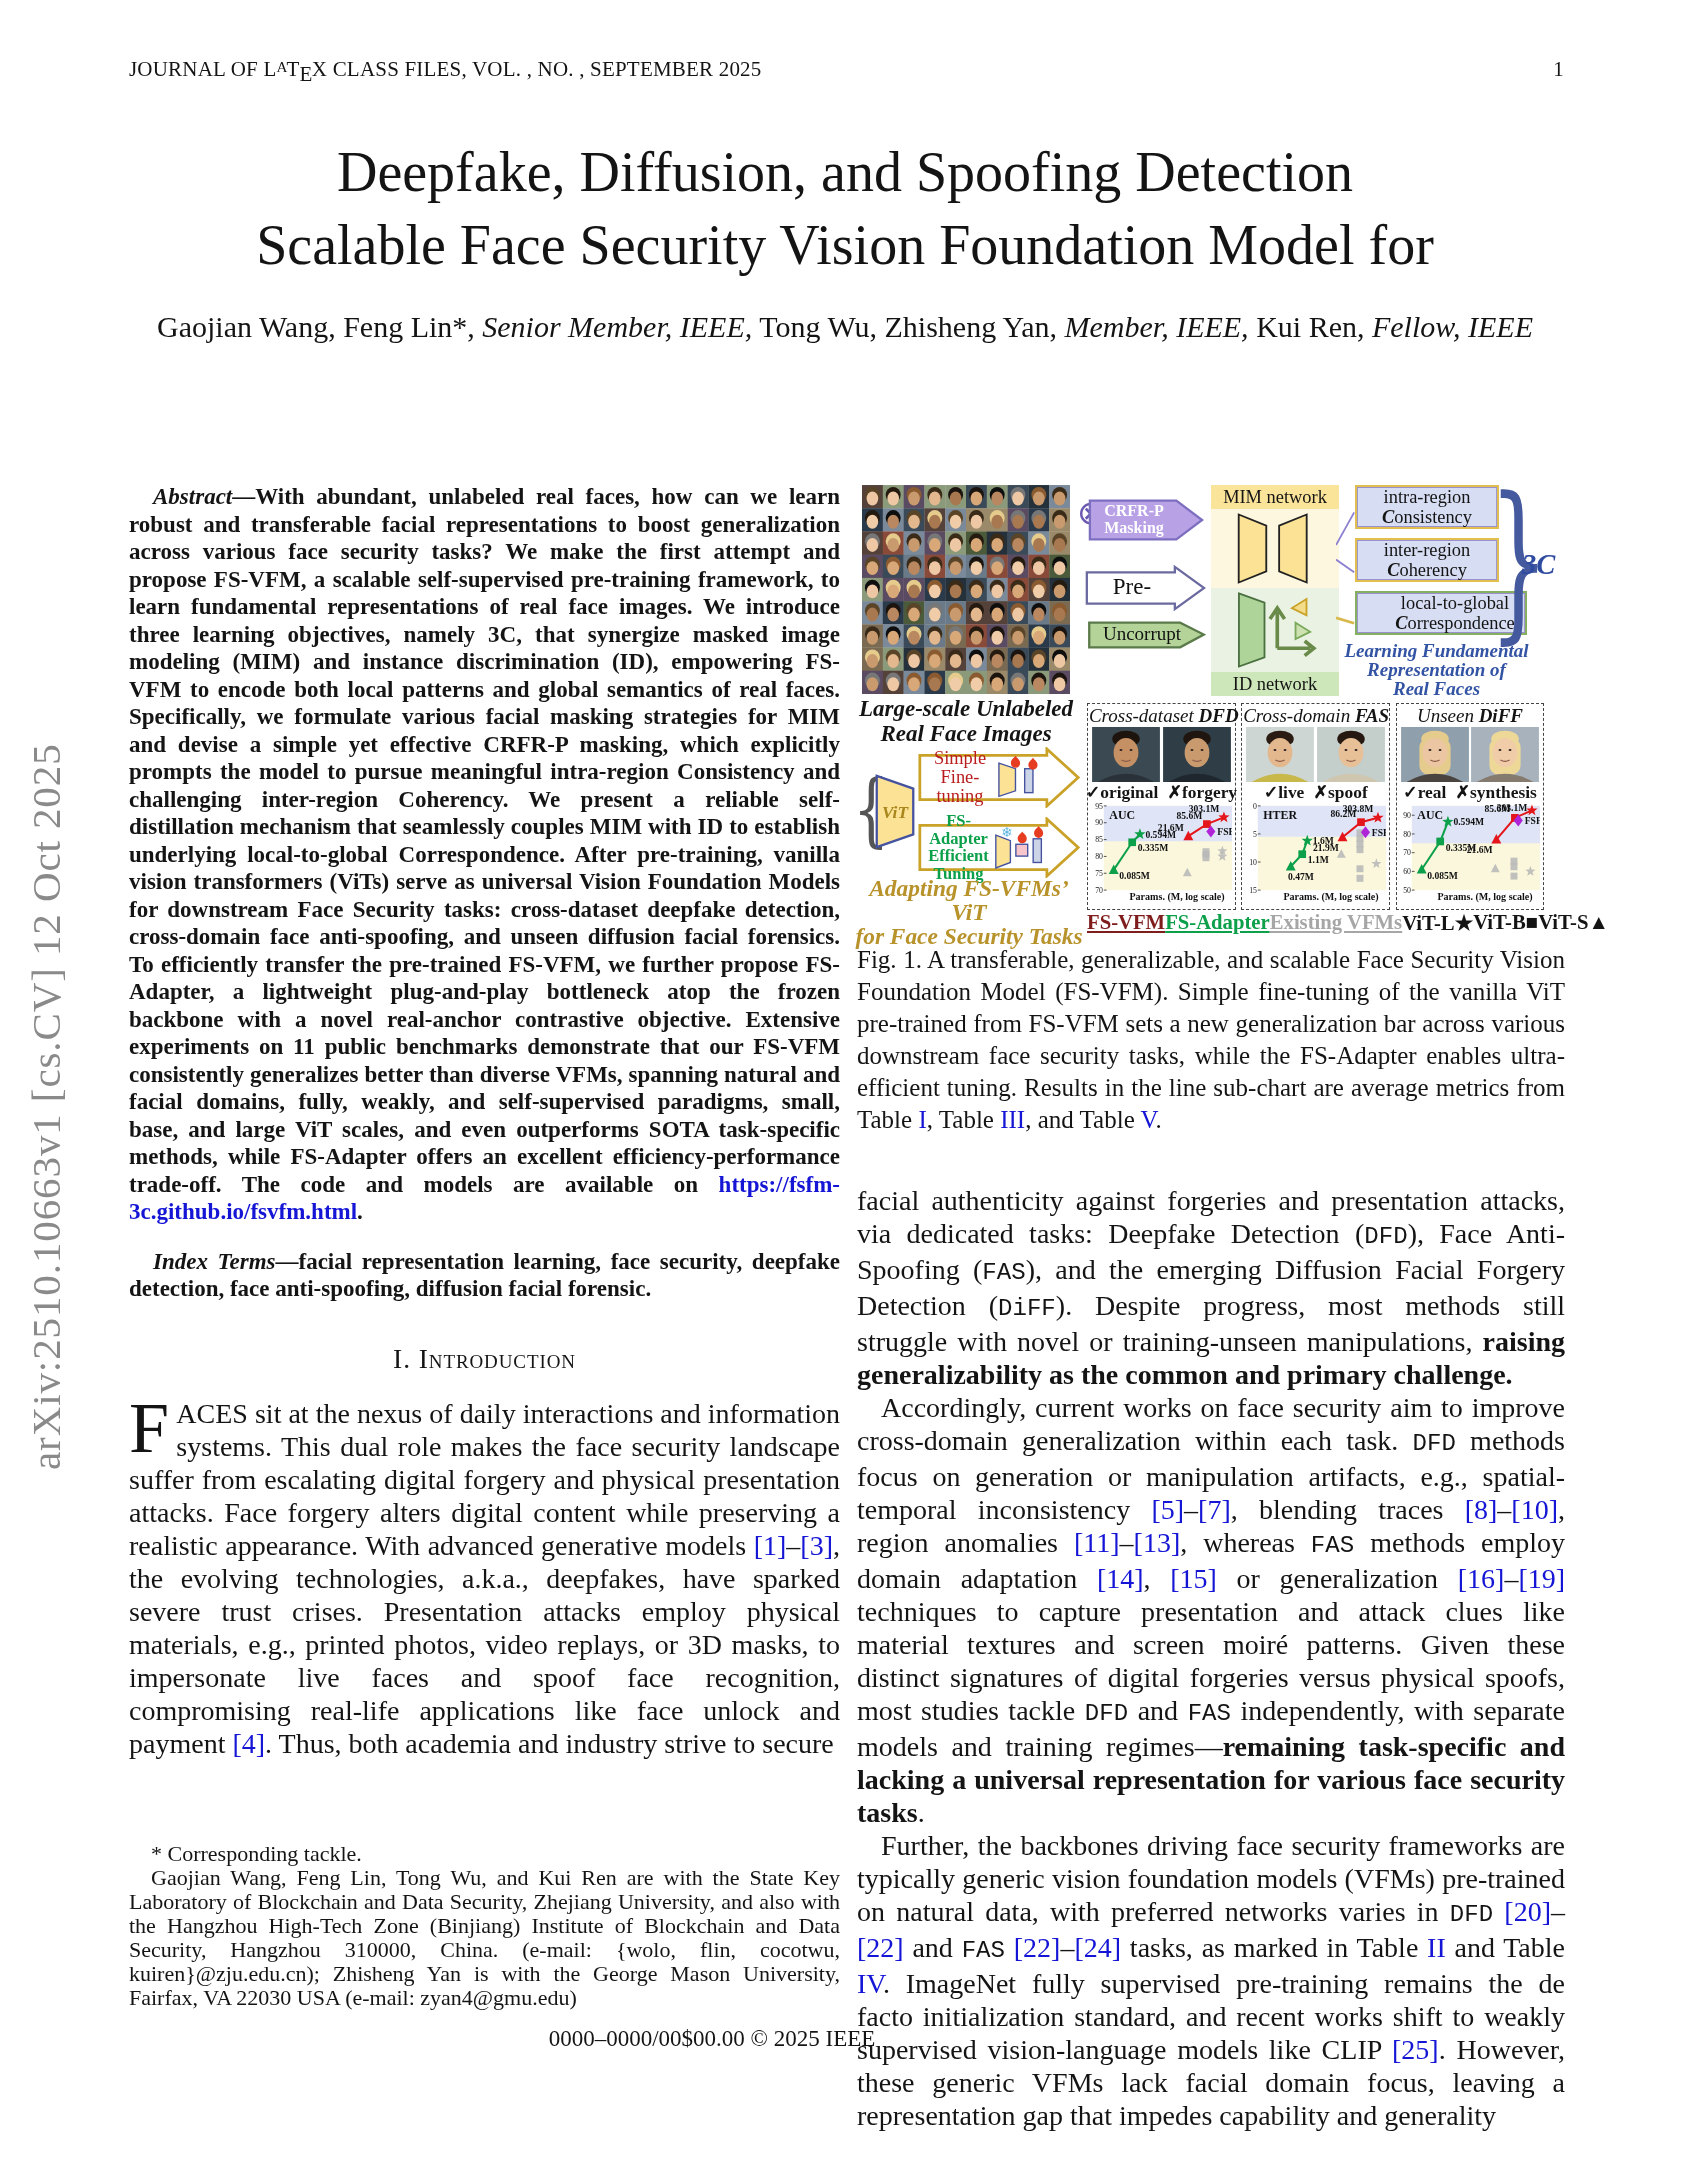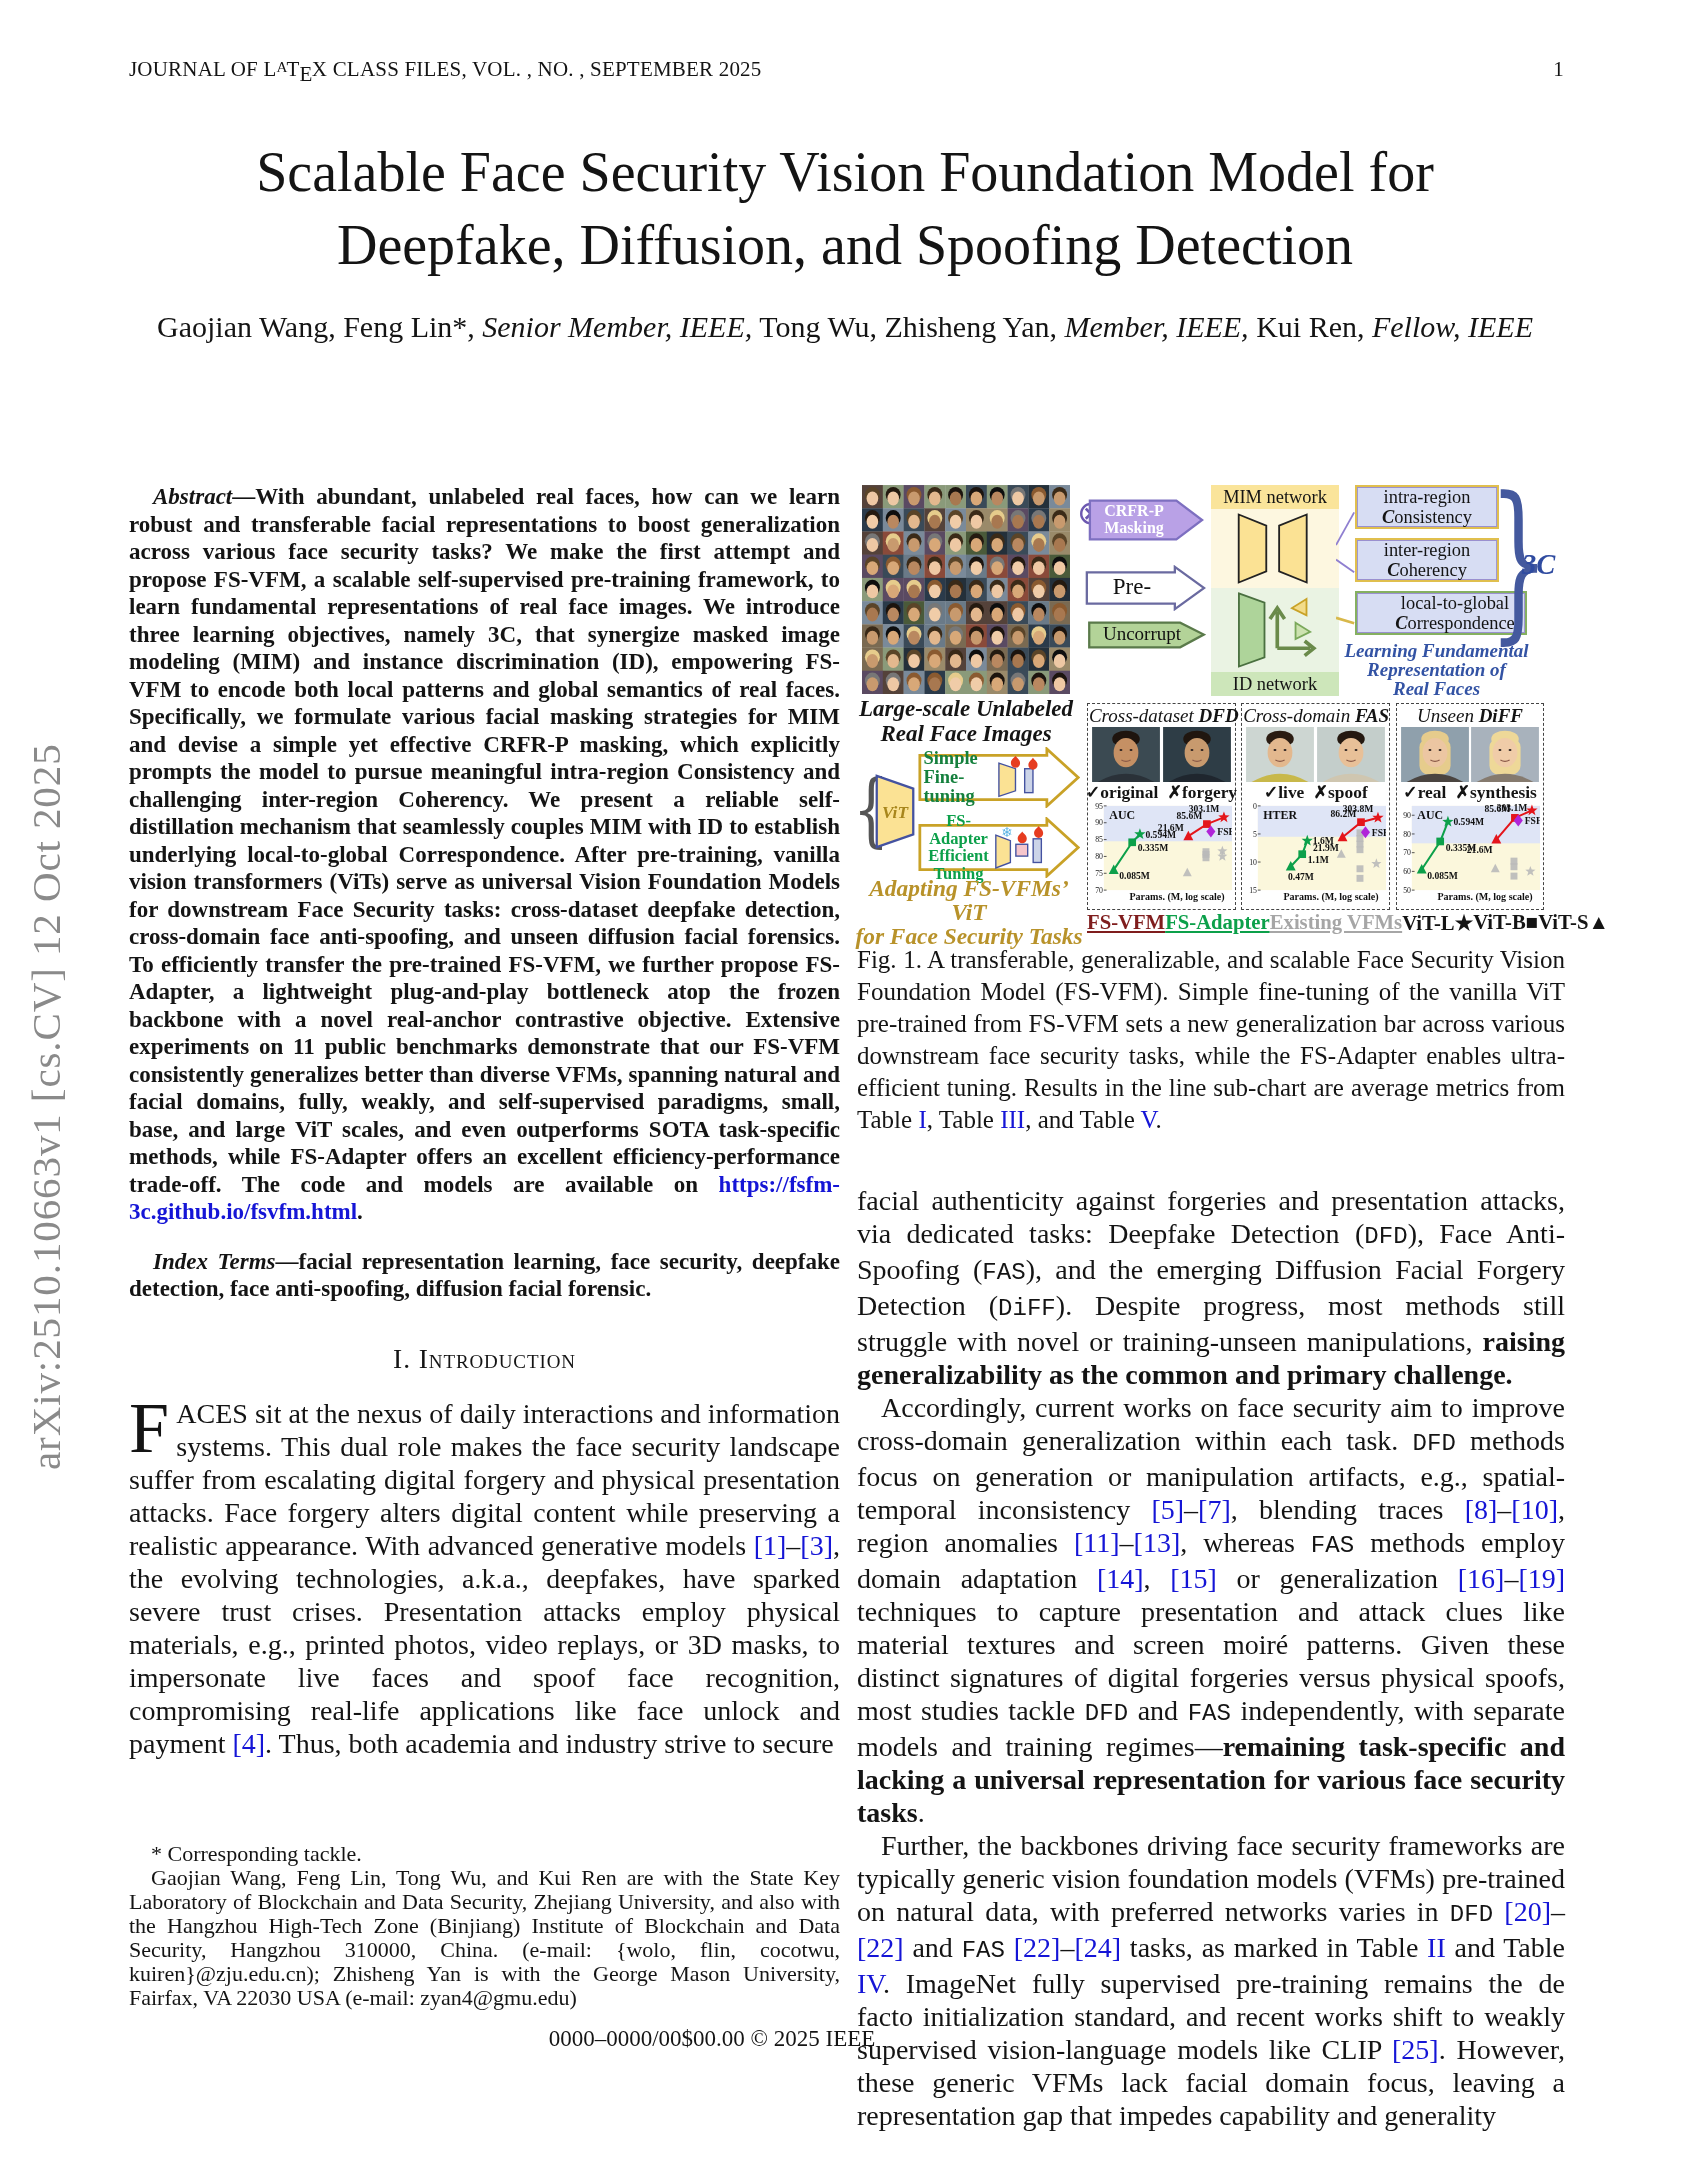--- a/index.html
+++ b/index.html
@@ -74,21 +74,21 @@
   .threec{position:absolute;left:665px;top:70px;font-size:28.5px;font-weight:bold;font-style:italic;color:#2f4ba0;}
   .learning{position:absolute;left:483px;top:162px;width:193px;text-align:center;
             font-size:19px;line-height:19px;font-weight:bold;font-style:italic;color:#3353a4;}
 
   .vit-brace{position:absolute;left:-3.7px;top:290px;font-size:81px;line-height:81px;color:#555;
              transform:scaleX(.7);transform-origin:left center;font-family:"DejaVu Serif",serif;}
   .vit-trap{position:absolute;left:16.5px;top:294px;width:42px;height:77px;}
   .bigarrow{position:absolute;width:162px;height:61px;}
   .bigarrow svg.shape{position:absolute;left:0;top:0;}
   .ba-in{position:absolute;left:5.5px;top:7.3px;width:121px;height:46px;display:flex;align-items:center;}
-  .ba1-txt{color:#15803d;font-weight:bold;font-size:18.4px;line-height:19px;width:77px;}
+  .ba1-txt{color:#b91c1c;font-weight:normal;font-size:18.4px;line-height:19px;text-align:center;width:77px;}
   .ba2-txt{color:#0ca04a;font-weight:bold;font-size:16.5px;line-height:17.4px;text-align:center;width:75px;}
   .ba-icons{position:relative;flex:1;height:46px;}
   .adapting{position:absolute;left:-5.5px;top:397px;width:235px;text-align:center;
             font-size:23.4px;line-height:24px;font-weight:bold;font-style:italic;color:#b8922a;}
 
   .panels{position:absolute;left:230px;top:224px;display:flex;gap:5.5px;}
   .panel{width:145px;border:1.8px dashed #444;background:#fff;padding:0.9px;}
   .panel-title{text-align:center;font-style:italic;font-size:19px;line-height:21px;white-space:nowrap;}
   .panel-title .task{font-weight:bold;}
   .faces{display:flex;gap:2.8px;justify-content:center;margin-top:0.9px;}
@@ -111,22 +111,22 @@
 <body>
 
 <div class="page">
 
   <div class="hdr">
     <span><span>JOURNAL OF L</span><span class="sg-lga">A</span><span>T</span><span class="sg-lge">E</span><span>X CLASS FILES, VOL. , NO. , SEPTEMBER 2025</span></span>
     <span>1</span>
   </div>
 
   <div class="title">
+    <div>Deepfake, Diffusion, and Spoofing Detection</div>
     <div>Scalable Face Security Vision Foundation Model for</div>
-    <div>Deepfake, Diffusion, and Spoofing Detection</div>
   </div>
 
   <div class="authors"><span>Gaojian Wang, Feng Lin*, </span><span class="sg-it">Senior Member, IEEE,</span><span> Tong Wu, Zhisheng Yan, </span><span class="sg-it">Member, IEEE,</span><span> Kui Ren, </span><span class="sg-it">Fellow, IEEE</span></div>
 
   <div class="arxiv">arXiv:2510.10663v1  [cs.CV]  12 Oct 2025</div>
 
   <div class="col-left">
     <p class="abstract"><span class="sg-lab">Abstract</span><span>—With abundant, unlabeled real faces, how can we learn robust and transferable facial representations to boost generalization across various face security tasks? We make the first attempt and propose FS-VFM, a scalable self-supervised pre-training framework, to learn fundamental representations of real face images. We introduce three learning objectives, namely 3C, that synergize masked image modeling (MIM) and instance discrimination (ID), empowering FS-VFM to encode both local patterns and global semantics of real faces. Specifically, we formulate various facial masking strategies for MIM and devise a simple yet effective CRFR-P masking, which explicitly prompts the model to pursue meaningful intra-region Consistency and challenging inter-region Coherency. We present a reliable self-distillation mechanism that seamlessly couples MIM with ID to establish underlying local-to-global Correspondence. After pre-training, vanilla vision transformers (ViTs) serve as universal Vision Foundation Models for downstream Face Security tasks: cross-dataset deepfake detection, cross-domain face anti-spoofing, and unseen diffusion facial forensics. To efficiently transfer the pre-trained FS-VFM, we further propose FS-Adapter, a lightweight plug-and-play bottleneck atop the frozen backbone with a novel real-anchor contrastive objective. Extensive experiments on 11 public benchmarks demonstrate that our FS-VFM consistently generalizes better than diverse VFMs, spanning natural and facial domains, fully, weakly, and self-supervised paradigms, small, base, and large ViT scales, and even outperforms SOTA task-specific methods, while FS-Adapter offers an excellent efficiency-performance trade-off. The code and models are available on </span><span class="sg-link">https://fsfm-3c.github.io/fsvfm.html</span><span>.</span></p>
     <p class="idx"><span class="sg-lab">Index Terms</span><span>—facial representation learning, face security, deepfake detection, face anti-spoofing, diffusion facial forensic.</span></p>
     <div class="sec-head">I. Introduction</div>

